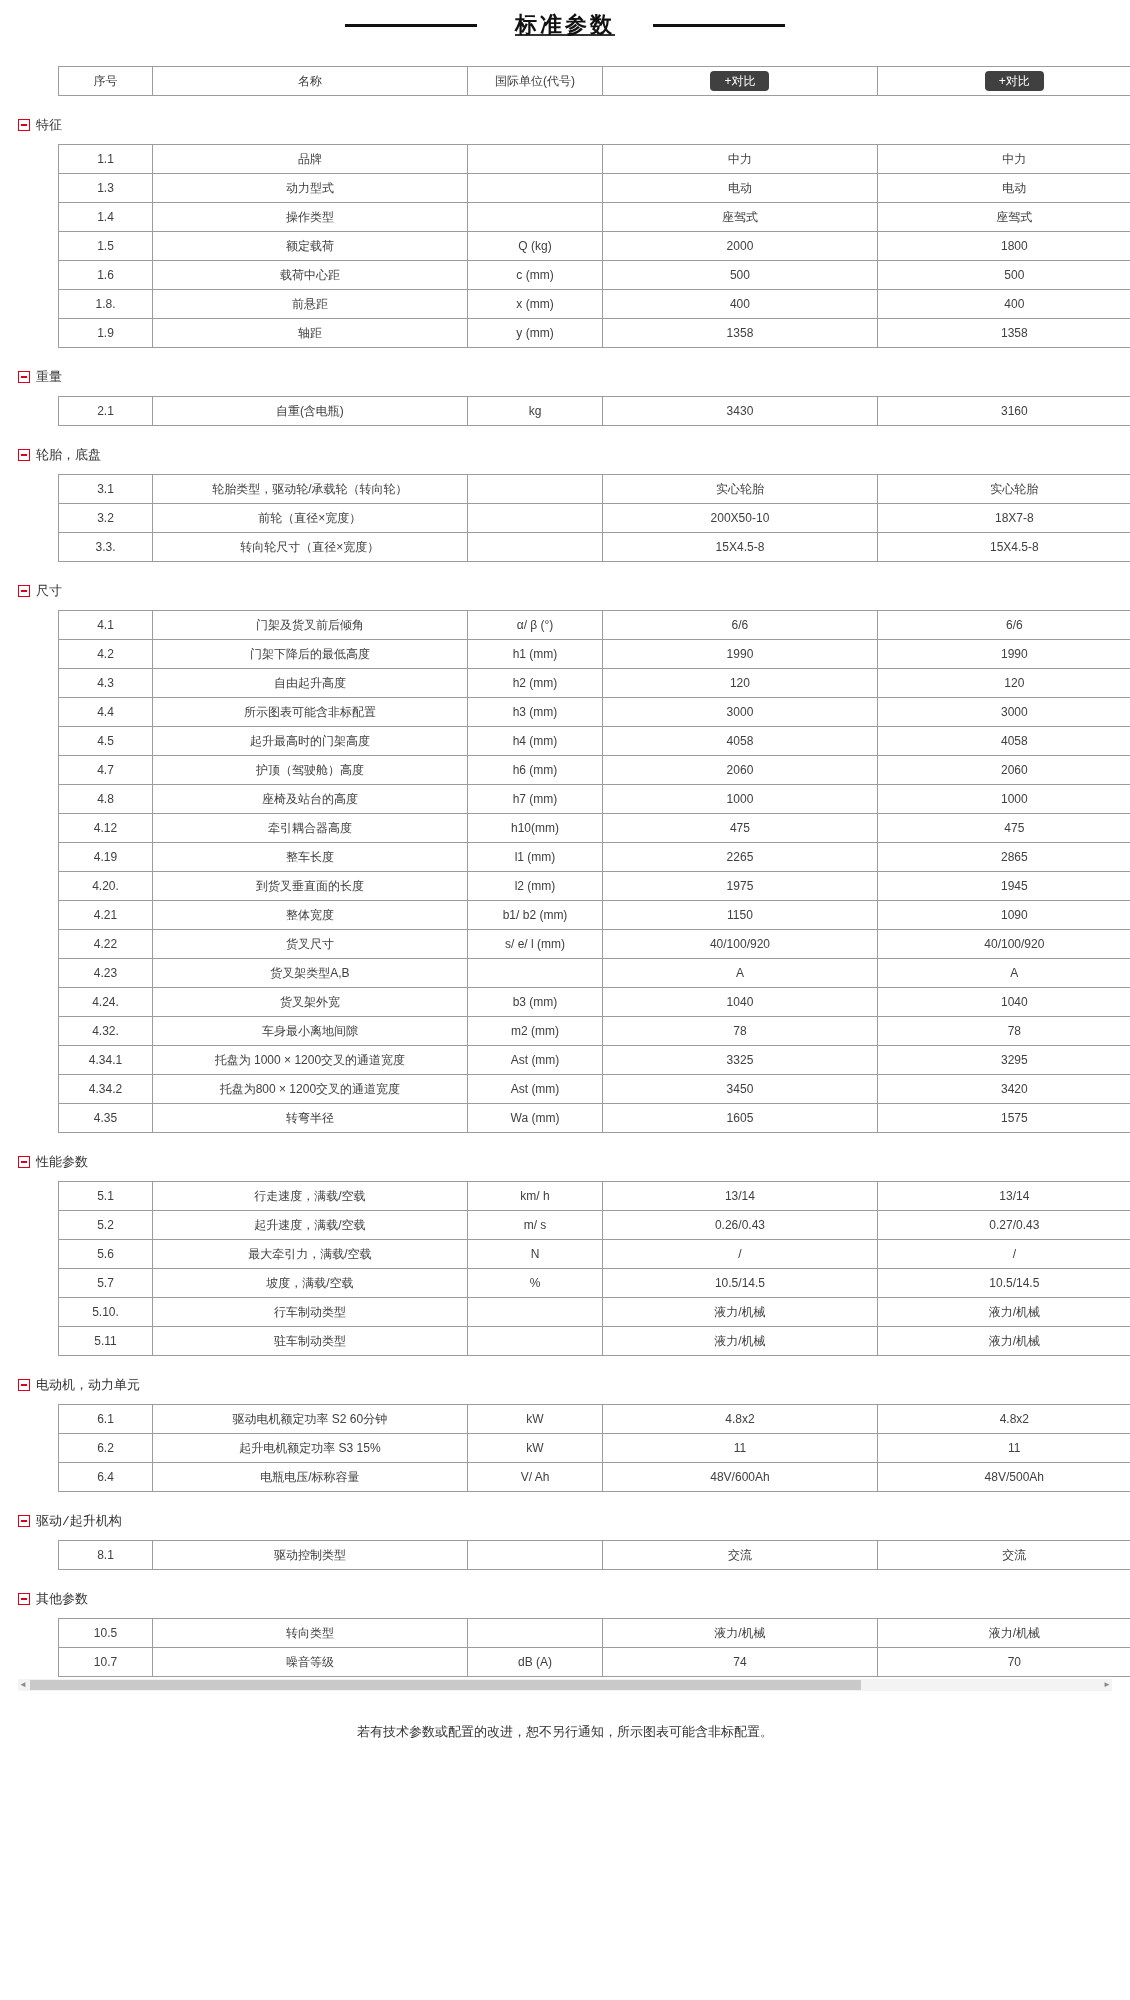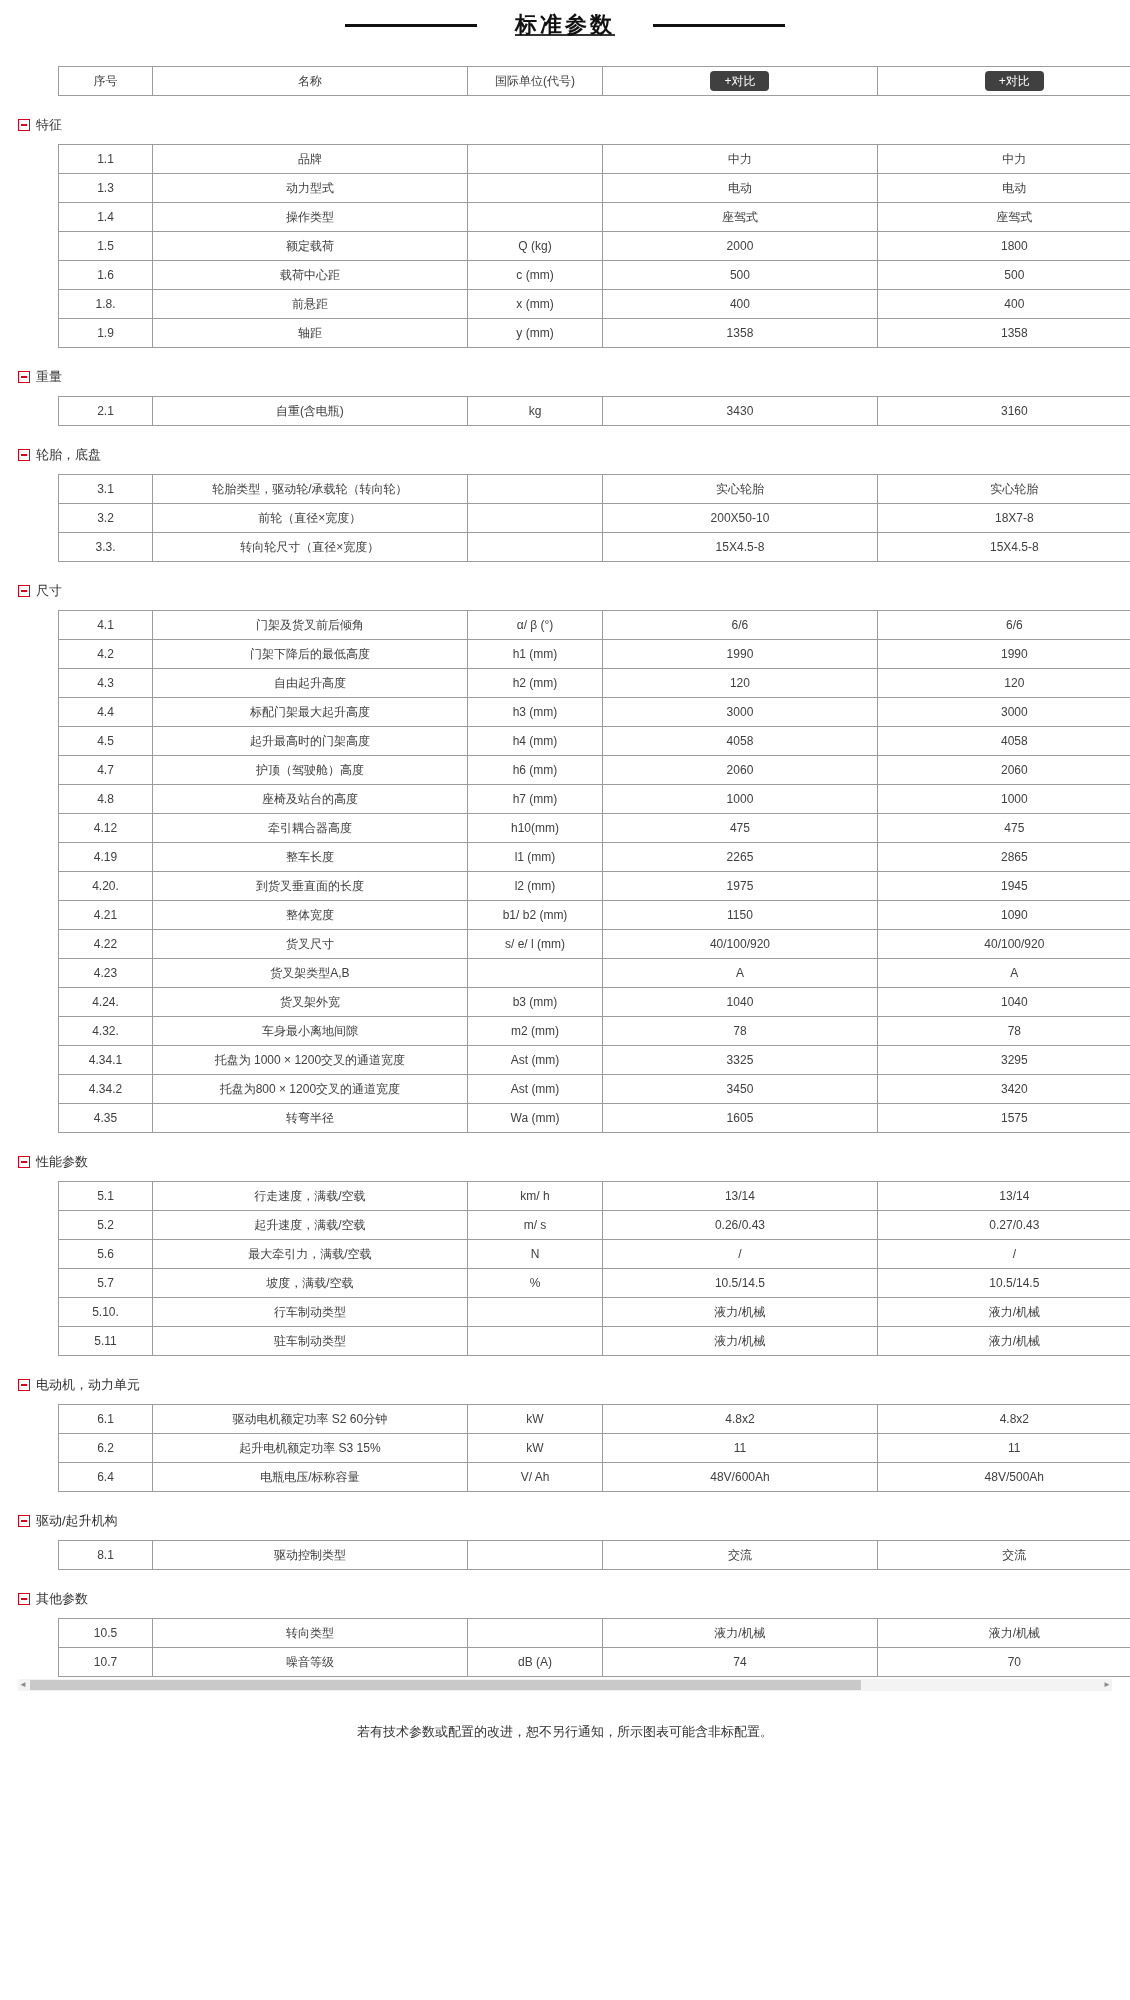--- a/index.html
+++ b/index.html
@@ -29,21 +29,21 @@
   col.c4 { width:25.1%; }
   col.c5 { width:25.1%; }
 
   .cmp {
     background:#404040; color:#fff; border:none; border-radius:4px;
     font-size:12px; line-height:1; padding:4px 14px; cursor:pointer;
     font-family:inherit;
   }
 
   
-  .sec-head { display:flex; align-items:center; gap:6px; margin:20px 0 10px 0; }
+  .sec-head { display:flex; align-items:center; gap:6px; margin:20px 0 10px 0;font-family:Liberation Mono, monospace; }
   .minus-box { width:12px; height:12px; border:1px solid #d9001b; background:#fff; position:relative; display:inline-block; box-sizing:border-box; cursor:pointer; }
   .minus-box::after { content:""; position:absolute; left:2px; right:2px; top:4px; height:2px; background:#d9001b; }
   .sec-title { font-size:13px; color:#333; }
 
   
   .hscroll { position:relative; height:12px; background:#f3f3f3; margin-top:2px; }
   .hthumb { position:absolute; left:12px; top:1px; bottom:1px; width:76%; background:#c9c9c9; }
   .arr { position:absolute; top:0; width:10px; text-align:center; font-size:8px; line-height:12px; color:#8a8a8a; user-select:none; cursor:pointer; }
   .arr.left { left:0; }
   .arr.right { right:0; }
@@ -244,21 +244,21 @@
             </tr>
             <tr>
               <td>4.3</td>
               <td>自由起升高度</td>
               <td>h2 (mm)</td>
               <td>120</td>
               <td>120</td>
             </tr>
             <tr>
               <td>4.4</td>
-              <td>标配门架最大起升高度</td>
+              <td>所示图表可能含非标配置</td>
               <td>h3 (mm)</td>
               <td>3000</td>
               <td>3000</td>
             </tr>
             <tr>
               <td>4.5</td>
               <td>起升最高时的门架高度</td>
               <td>h4 (mm)</td>
               <td>4058</td>
               <td>4058</td>

